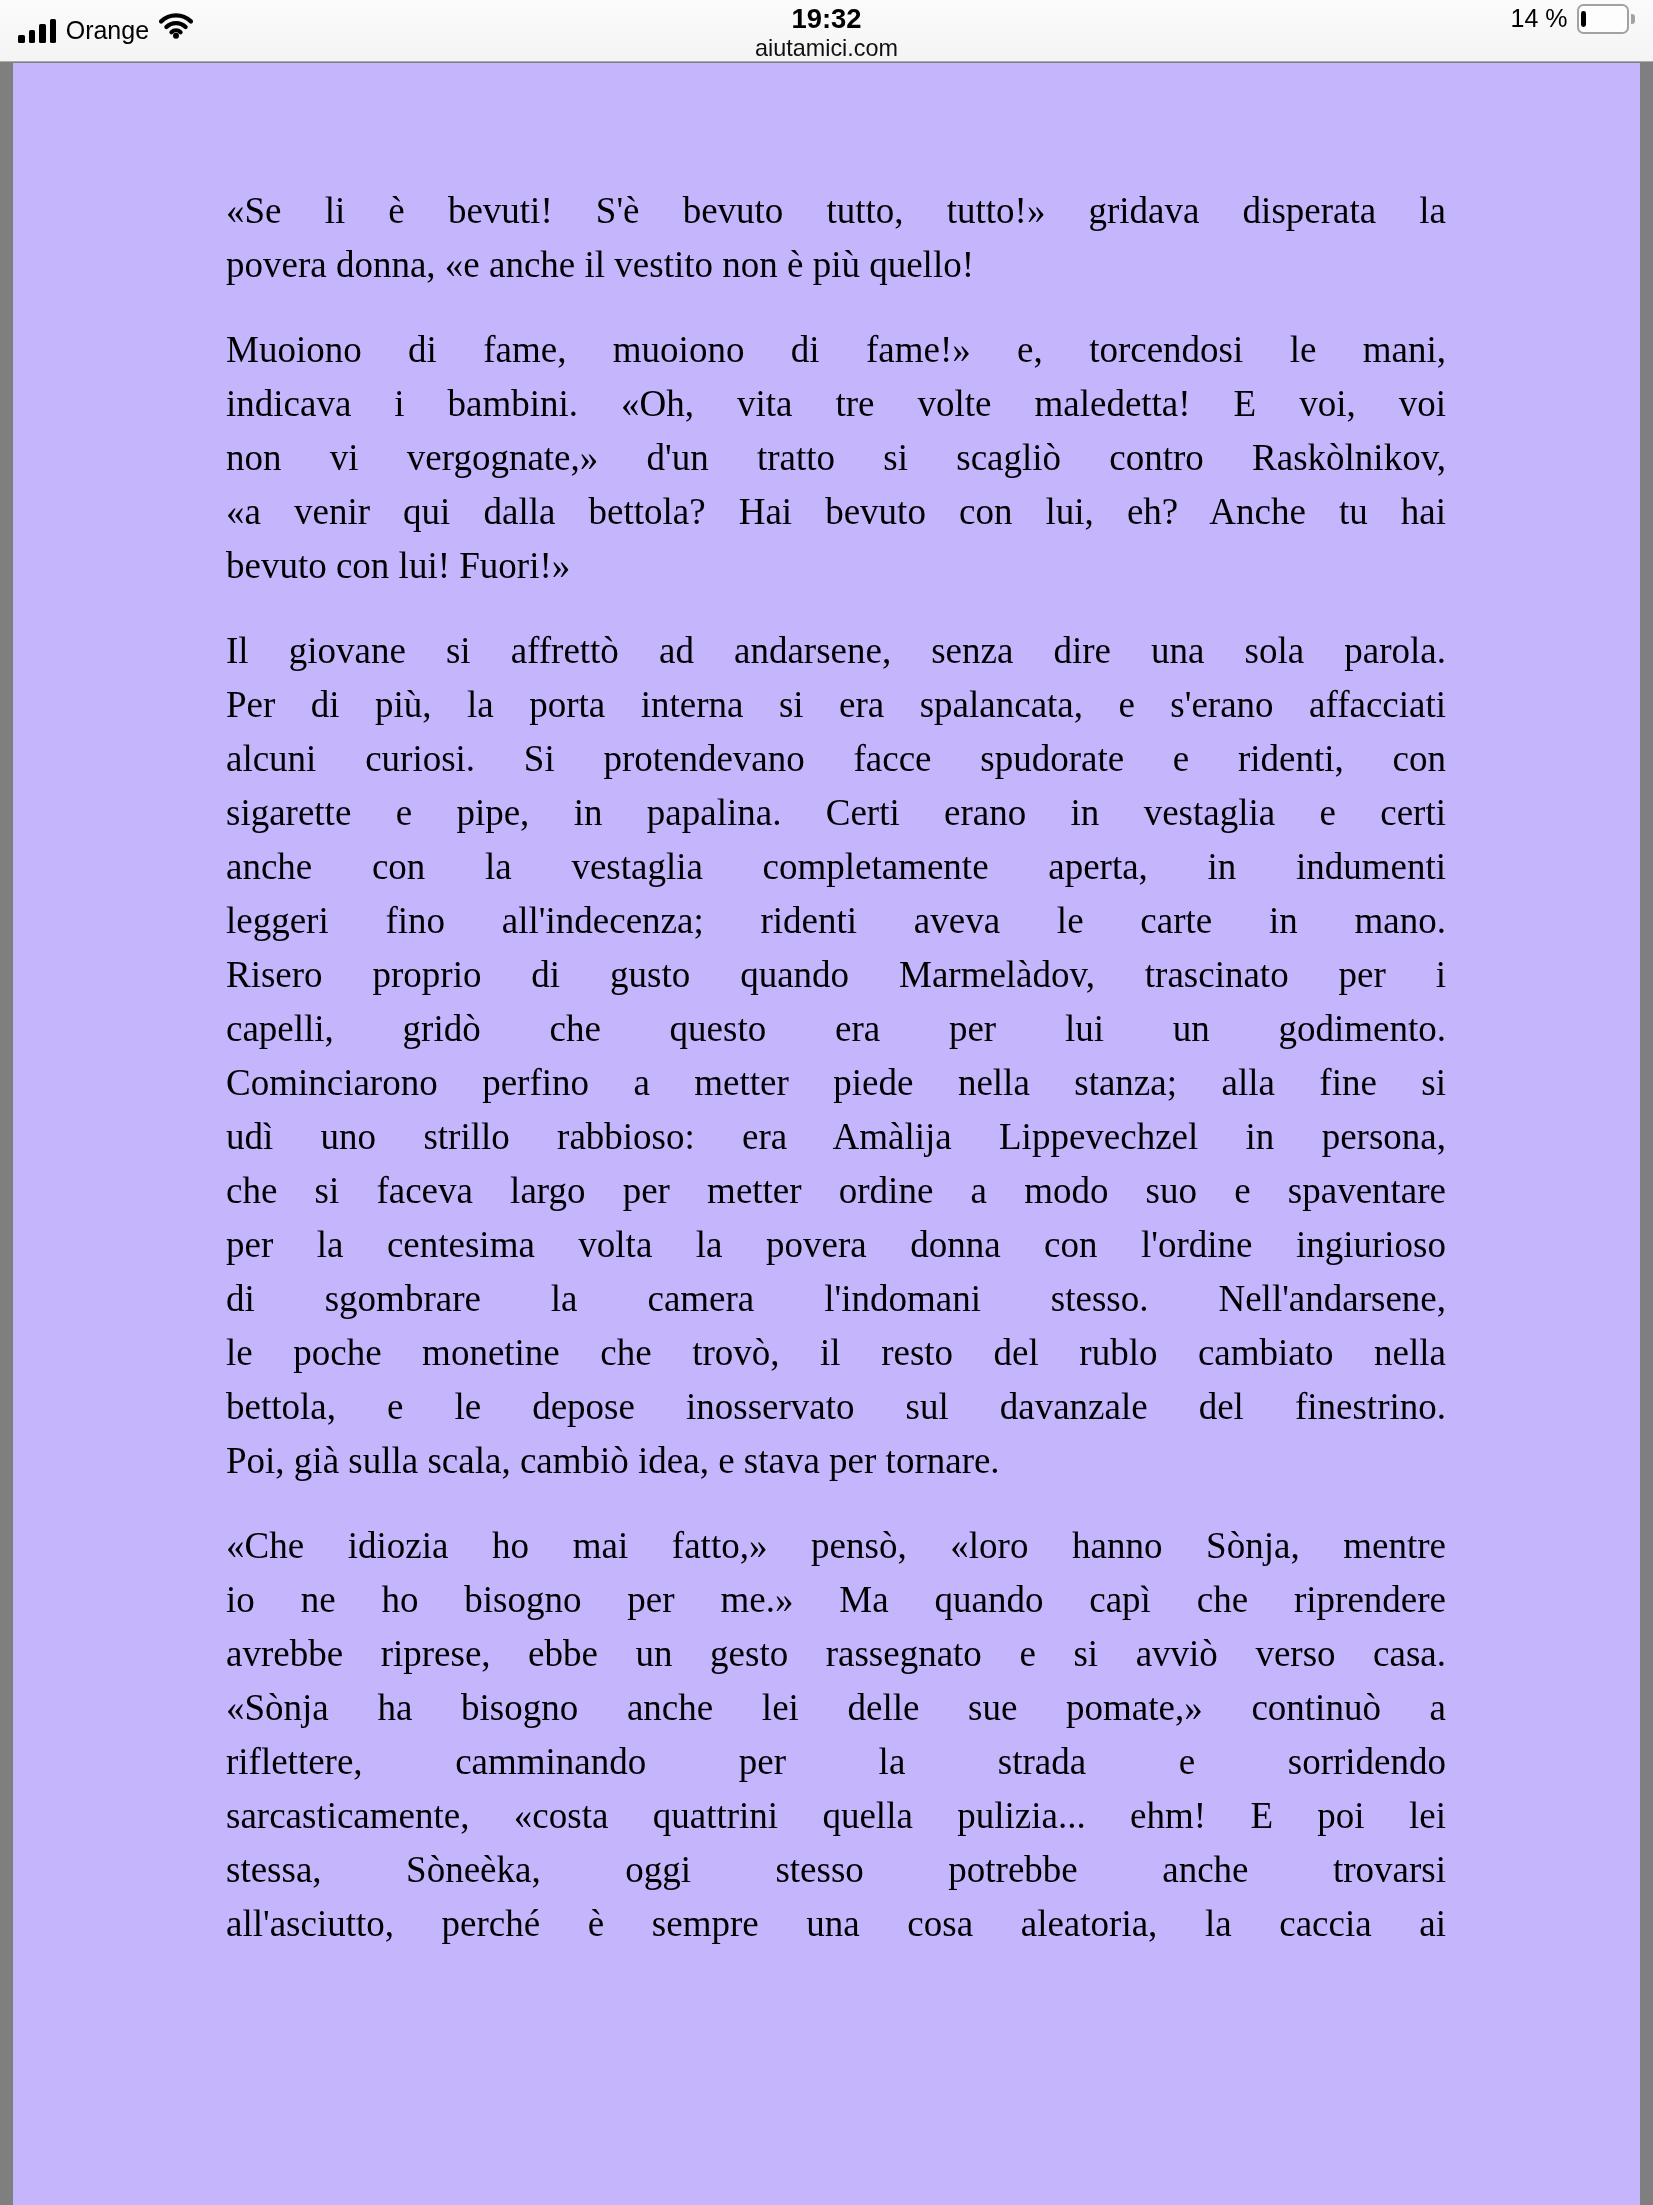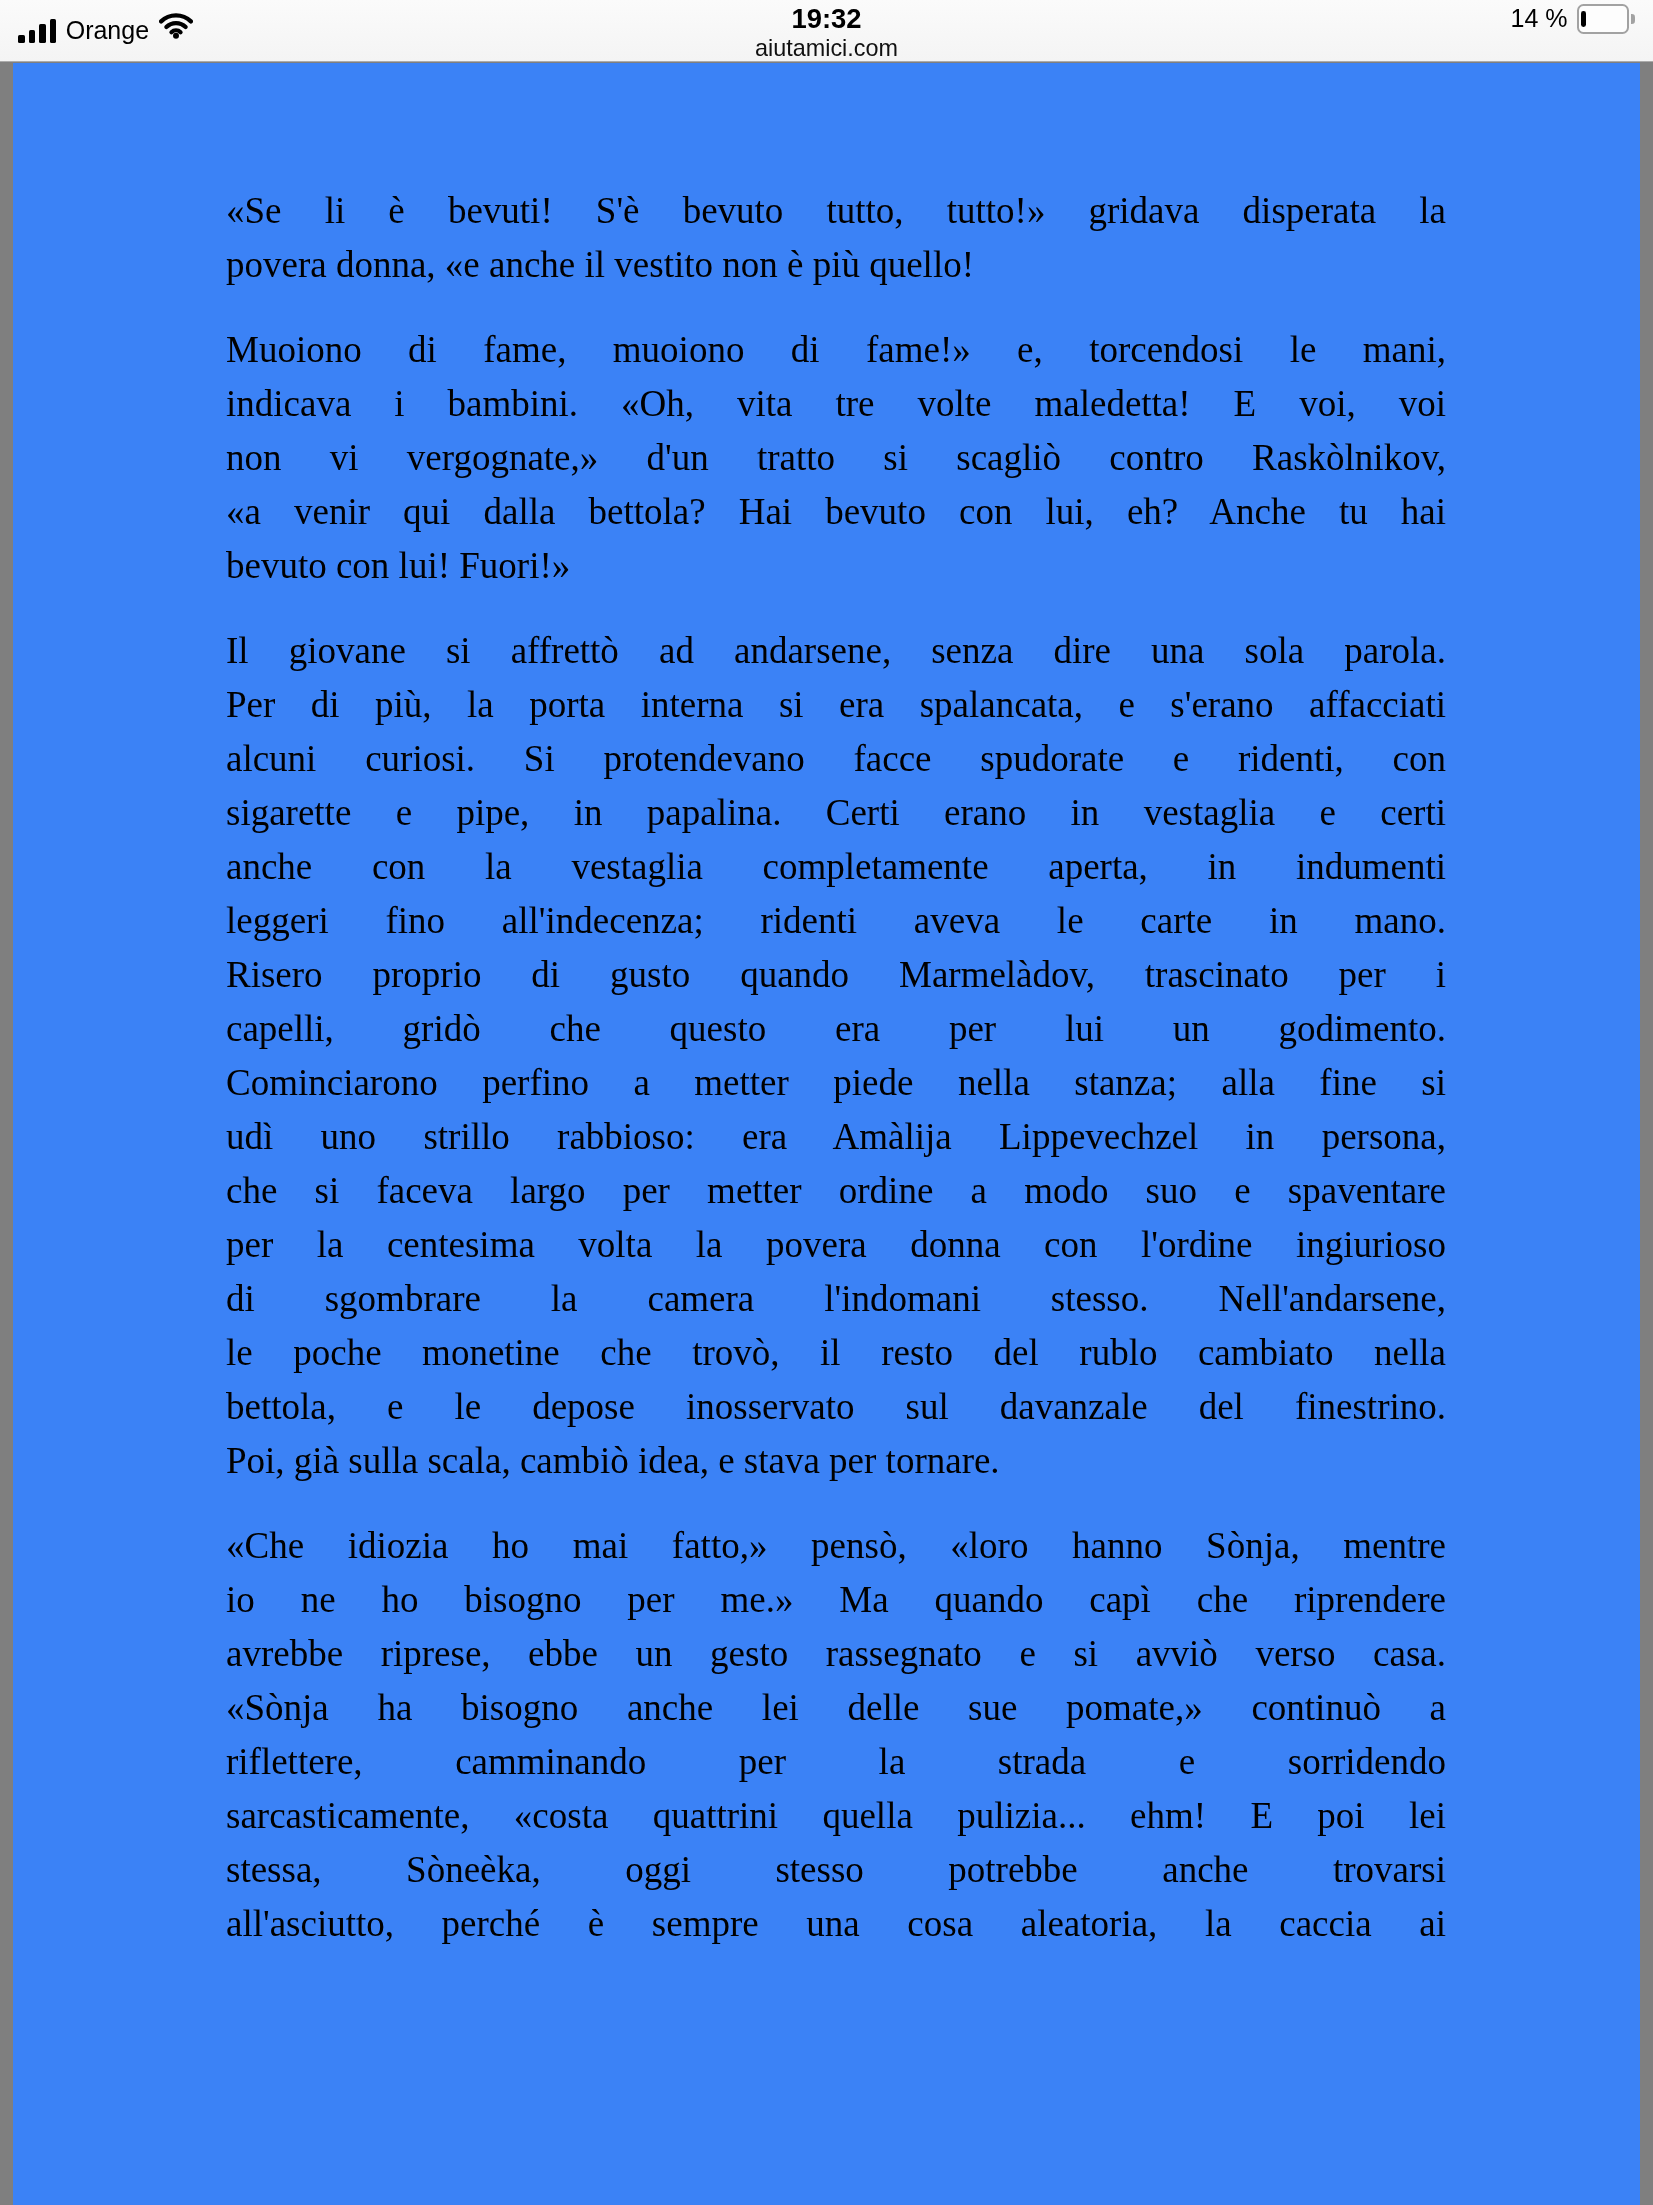--- a/index.html
+++ b/index.html
@@ -53,21 +53,21 @@
   }
   .battery-fill { height: 16px; background: #000; border-radius: 2.4px; }
   .battery-nub {
     width: 4px; height: 9.7px; background: #a2a2a2;
     border-radius: 0 3.2px 3.2px 0; margin-left: 1.6px;
   }
 
   
   .page-surface {
     position: absolute; top: 63px; left: 13px; right: 13px; bottom: 0;
-    background: #3b82f6;
+    background: #c4b5fd;
     overflow: hidden;
   }
   .text-column {
     padding: 121px 194px 0 213px;
     font-family: "Liberation Serif", "DejaVu Serif", serif;
     font-size: 37px;
     color: #000;
   }
   .paragraph { margin: 0 0 31px 0; }
   .line {

